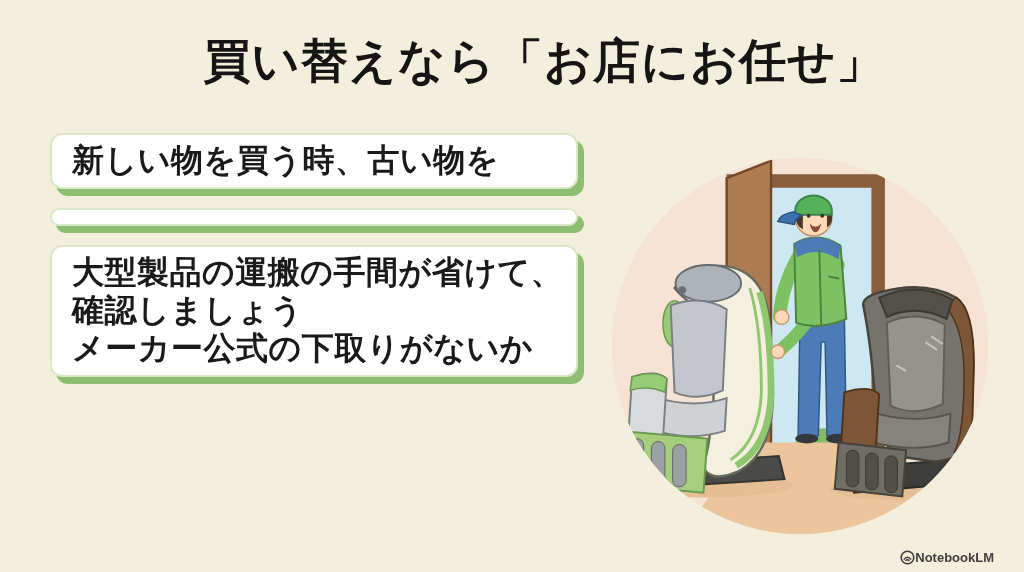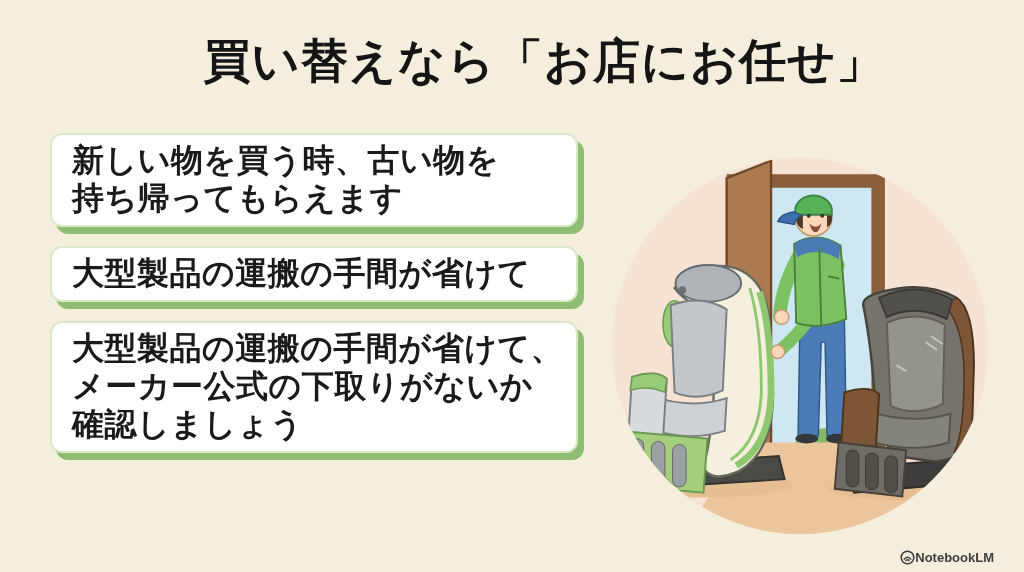--- a/index.html
+++ b/index.html
@@ -31,29 +31,27 @@
 </head>
 <body>
 
 <div class="slide">
 
   <h1 class="title">買い替えなら「お店にお任せ」</h1>
 
   <div class="cards">
     <div class="card">
       <span class="line">新しい物を買う時、古い物を</span>
-      <span class="line">持ち帰ってもらえます</span>
     </div>
     <div class="card">
-      <span class="line">大型製品の運搬の手間が省けて</span>
     </div>
     <div class="card">
       <span class="line">大型製品の運搬の手間が省けて、</span>
+      <span class="line">確認しましょう</span>
       <span class="line">メーカー公式の下取りがないか</span>
-      <span class="line">確認しましょう</span>
     </div>
   </div>
 
   <svg class="illo" viewBox="0 0 400 400" aria-hidden="true">
     <defs>
       <clipPath id="circ">
           <circle cx="200" cy="200" r="195"></circle>
         </clipPath>
     </defs>
     <circle cx="200" cy="200" r="195" fill="#F6E3D4"></circle>

